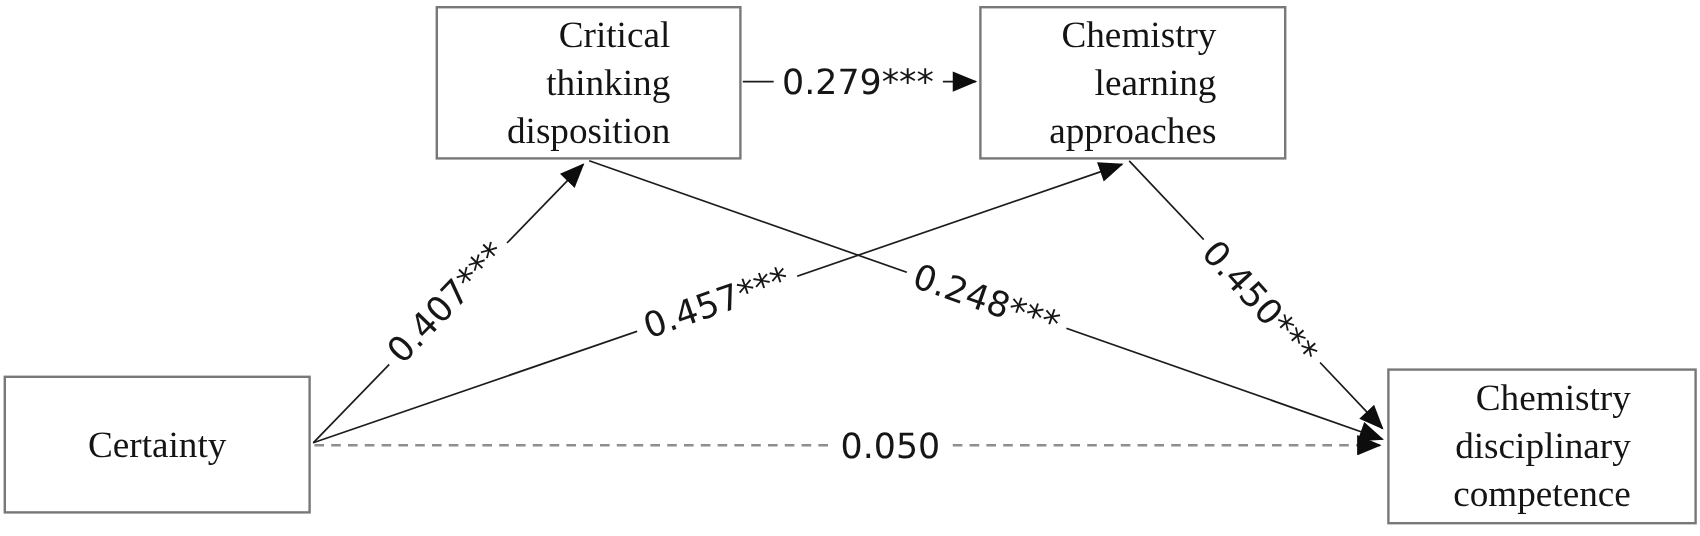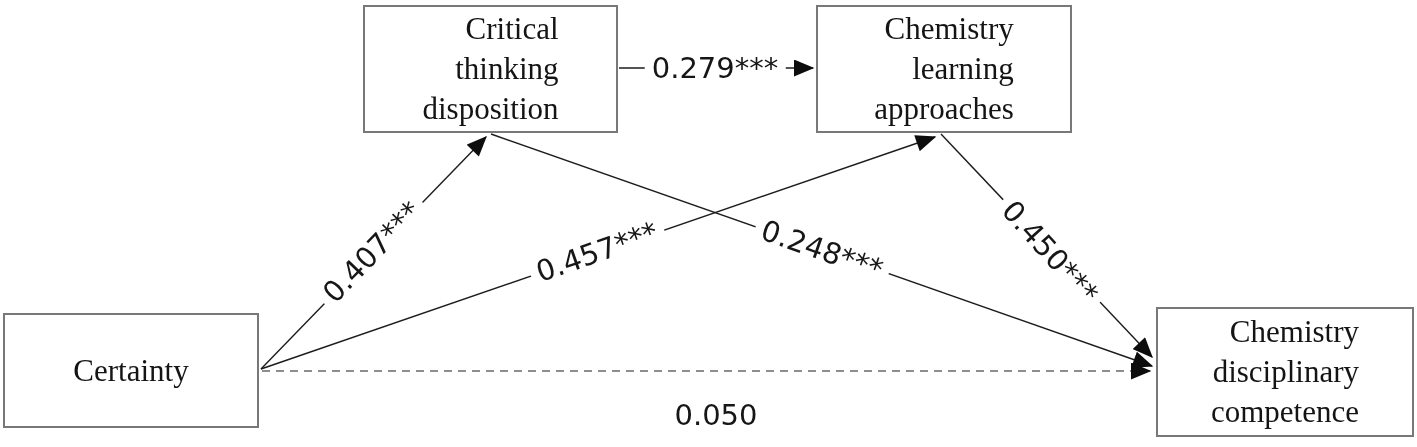--- a/index.html
+++ b/index.html
@@ -44,21 +44,21 @@
     background: #ffffff;
     padding: 0 7px;
     white-space: nowrap;
     line-height: 34px;
   }
   #lbl-394 { left: 715px;  top: 68px;  transform: translate(-50%,-50%); }
   #lbl-407 { left: 372px;  top: 252px; transform: translate(-50%,-50%) rotate(-46deg); }
   #lbl-457 { left: 597px;  top: 252px; transform: translate(-50%,-50%) rotate(-19.3deg); }
   #lbl-248 { left: 822px;  top: 250px; transform: translate(-50%,-50%) rotate(19.3deg); }
   #lbl-450 { left: 1050px; top: 252px; transform: translate(-50%,-50%) rotate(48deg); }
-  #lbl-050 { left: 716px;  top: 372px; transform: translate(-50%,-50%); margin-top: 43px; }
+  #lbl-050 { left: 742px;  top: 372px; transform: translate(-50%,-50%); }
 </style>
 </head>
 <body>
 
 <div id="stage">
 
   <svg id="connectors" viewBox="0 0 1417 447" xmlns="http://www.w3.org/2000/svg">
     <defs>
       <marker id="arrow" viewBox="0 0 12 10" refX="11.2" refY="5" markerUnits="userSpaceOnUse" markerWidth="21" markerHeight="17" orient="auto">
         <path d="M0,0 L12,5 L0,10 Z" fill="#0d0d0d"></path>

